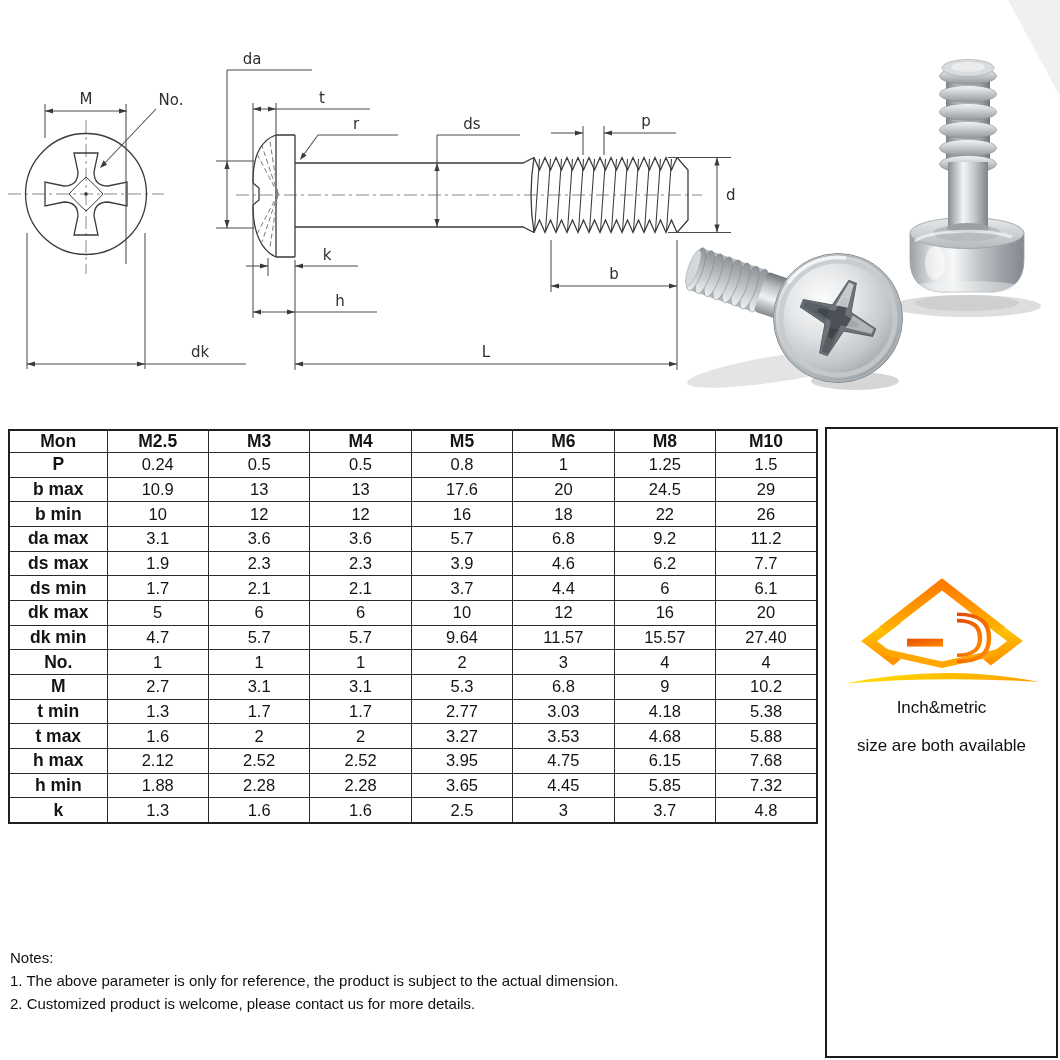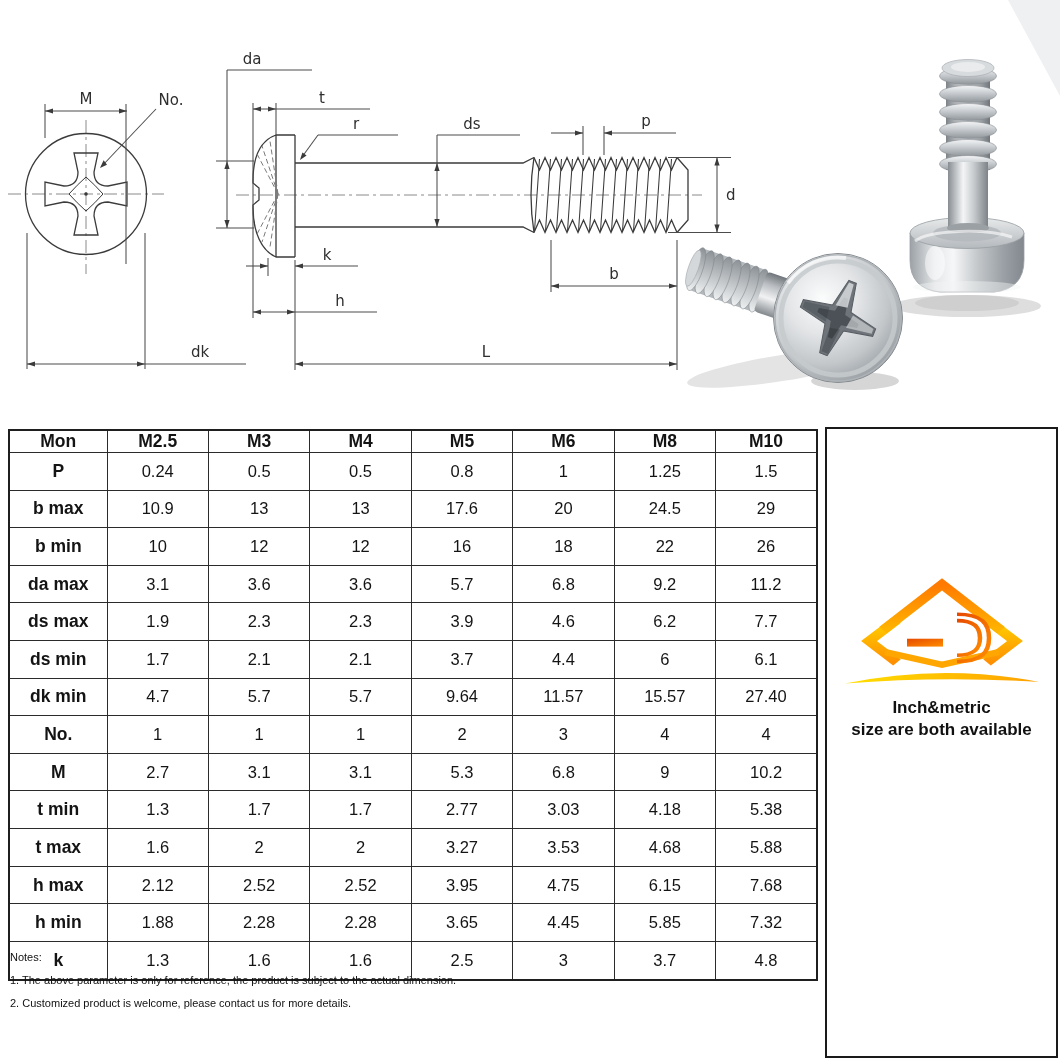--- a/index.html
+++ b/index.html
@@ -1,34 +1,34 @@
 <!DOCTYPE html>
 <html><head>
 <meta charset="utf-8">
 <style>
   html,body{margin:0;padding:0;background:#ffffff;}
   #page{position:relative;width:1060px;height:1060px;background:#fff;overflow:hidden;
         font-family:"Liberation Sans",sans-serif;color:#1a1a1a;}
   #diagram{position:absolute;left:0;top:0;}
   .lbl{font-family:"DejaVu Sans",sans-serif;font-size:15px;fill:#2e2e2e;}
   
-  #tablewrap{position:absolute;left:8px;top:429px;width:810px;height:552px;}
+  #tablewrap{position:absolute;left:8px;top:429px;width:810px;height:395px;}
   table.spec{width:100%;height:100%;border-collapse:collapse;table-layout:fixed;
              font-family:"Liberation Sans",sans-serif;}
   table.spec th,table.spec td{border:1.4px solid #2b2b2b;text-align:center;vertical-align:middle;
              padding:0;font-size:16.5px;color:#141414;}
   table.spec th{font-size:17.5px;font-weight:bold;}
   table.spec{border:2px solid #1f1f1f;}
   table.spec col.c0{width:98px;}
   
   #badge{position:absolute;left:825px;top:427px;width:229px;height:481px;border:2px solid #1a1a1a;
          background:#fff;display:flex;flex-direction:column;align-items:center;padding-top:146px;box-sizing:content-box;}
-  #badge .txt{font-size:17px;line-height:21.5px;text-align:center;color:#111;margin-top:4px;font-weight:bold;}
+  #badge .txt{font-size:17px;line-height:21.5px;text-align:center;color:#111;margin-top:4px;}
   
-  #notes{position:absolute;left:10px;top:946px;width:900px;font-size:11px;line-height:23px;color:#111;}
+  #notes{position:absolute;left:10px;top:946px;width:900px;font-size:15px;line-height:23px;color:#111;}
 </style>
 </head>
 <body>
 
 <div id="page">
 
   <svg id="diagram" width="1060" height="420" viewBox="0 0 1060 420">
     <defs>
       <linearGradient id="gThread" x1="0" y1="0" x2="1" y2="0">
         <stop offset="0" stop-color="#7d8388"></stop>
@@ -329,20 +329,30 @@
           </tr>
           <tr>
             <th>ds min</th>
             <td>1.7</td>
             <td>2.1</td>
             <td>2.1</td>
             <td>3.7</td>
             <td>4.4</td>
             <td>6</td>
             <td>6.1</td>
+          </tr>
+          <tr>
+            <th>dk max</th>
+            <td>5</td>
+            <td>6</td>
+            <td>6</td>
+            <td>10</td>
+            <td>12</td>
+            <td>16</td>
+            <td>20</td>
           </tr>
           <tr>
             <th>dk min</th>
             <td>4.7</td>
             <td>5.7</td>
             <td>5.7</td>
             <td>9.64</td>
             <td>11.57</td>
             <td>15.57</td>
             <td>27.40</td>
@@ -452,21 +462,21 @@
         <line x1="104" y1="53" x2="104" y2="120"></line>
         <line x1="112" y1="50" x2="112" y2="110"></line>
         <line x1="120" y1="50" x2="120" y2="110"></line>
         <path d="M120,50 C145,50 152,62 152,80 C152,98 145,110 120,110"></path>
         <path d="M120,58 C138,58 143,67 143,80 C143,93 138,102 120,102"></path>
       </g>
       <rect x="70" y="81" width="36" height="10" fill="url(#gHD)" stroke="none"></rect>
       <path d="M8,138 Q105,112 202,136 Q105,128 8,138 Z" fill="url(#gSw)" stroke="none"></path>
     </svg>
     <div class="txt">Inch&amp;metric</div>
-    <div class="txt" style="margin-top:0;">size are both available</div>
+    <div class="txt" style="margin-top:16px;">size are both available</div>
   </div>
 
   <div id="notes">
     <div>Notes:</div>
     <div>1. The above parameter is only for reference, the product is subject to the actual dimension.</div>
     <div>2. Customized product is welcome, please contact us for more details.</div>
   </div>
 
 </div>
 

